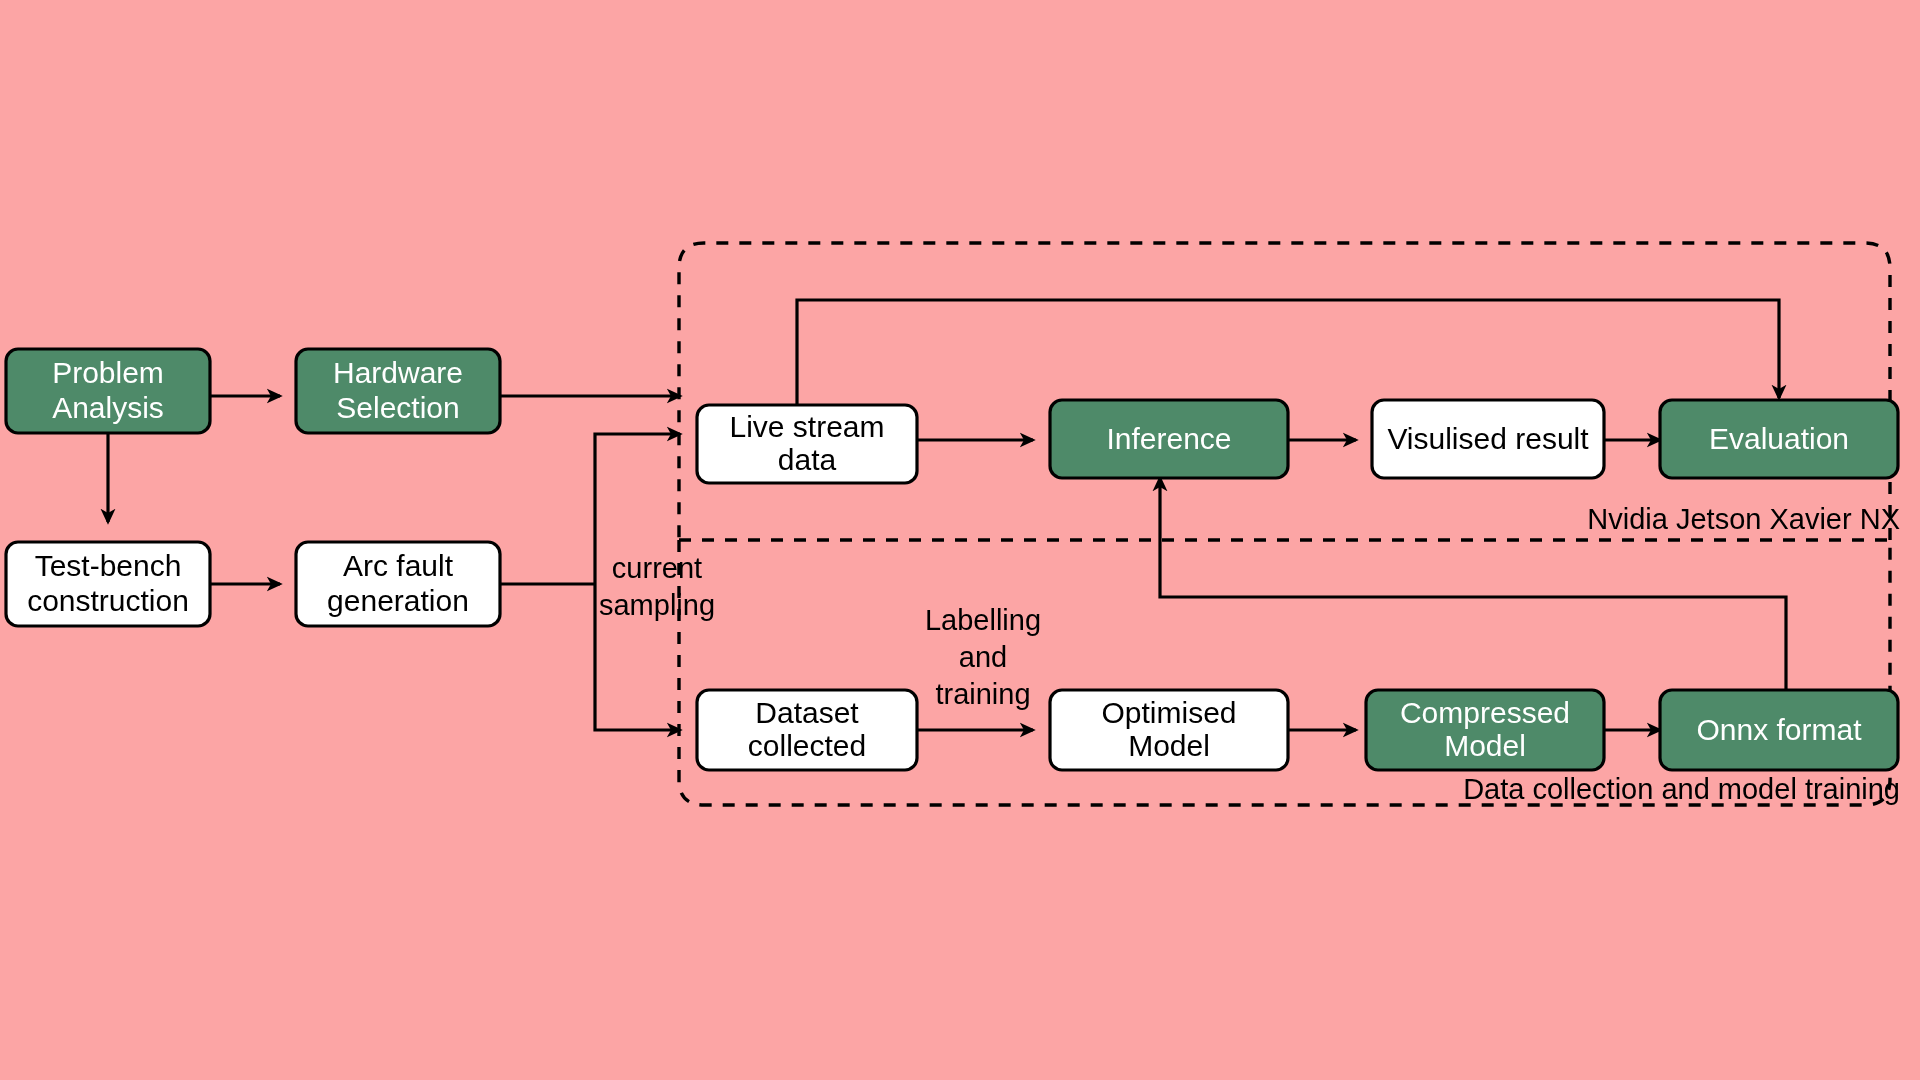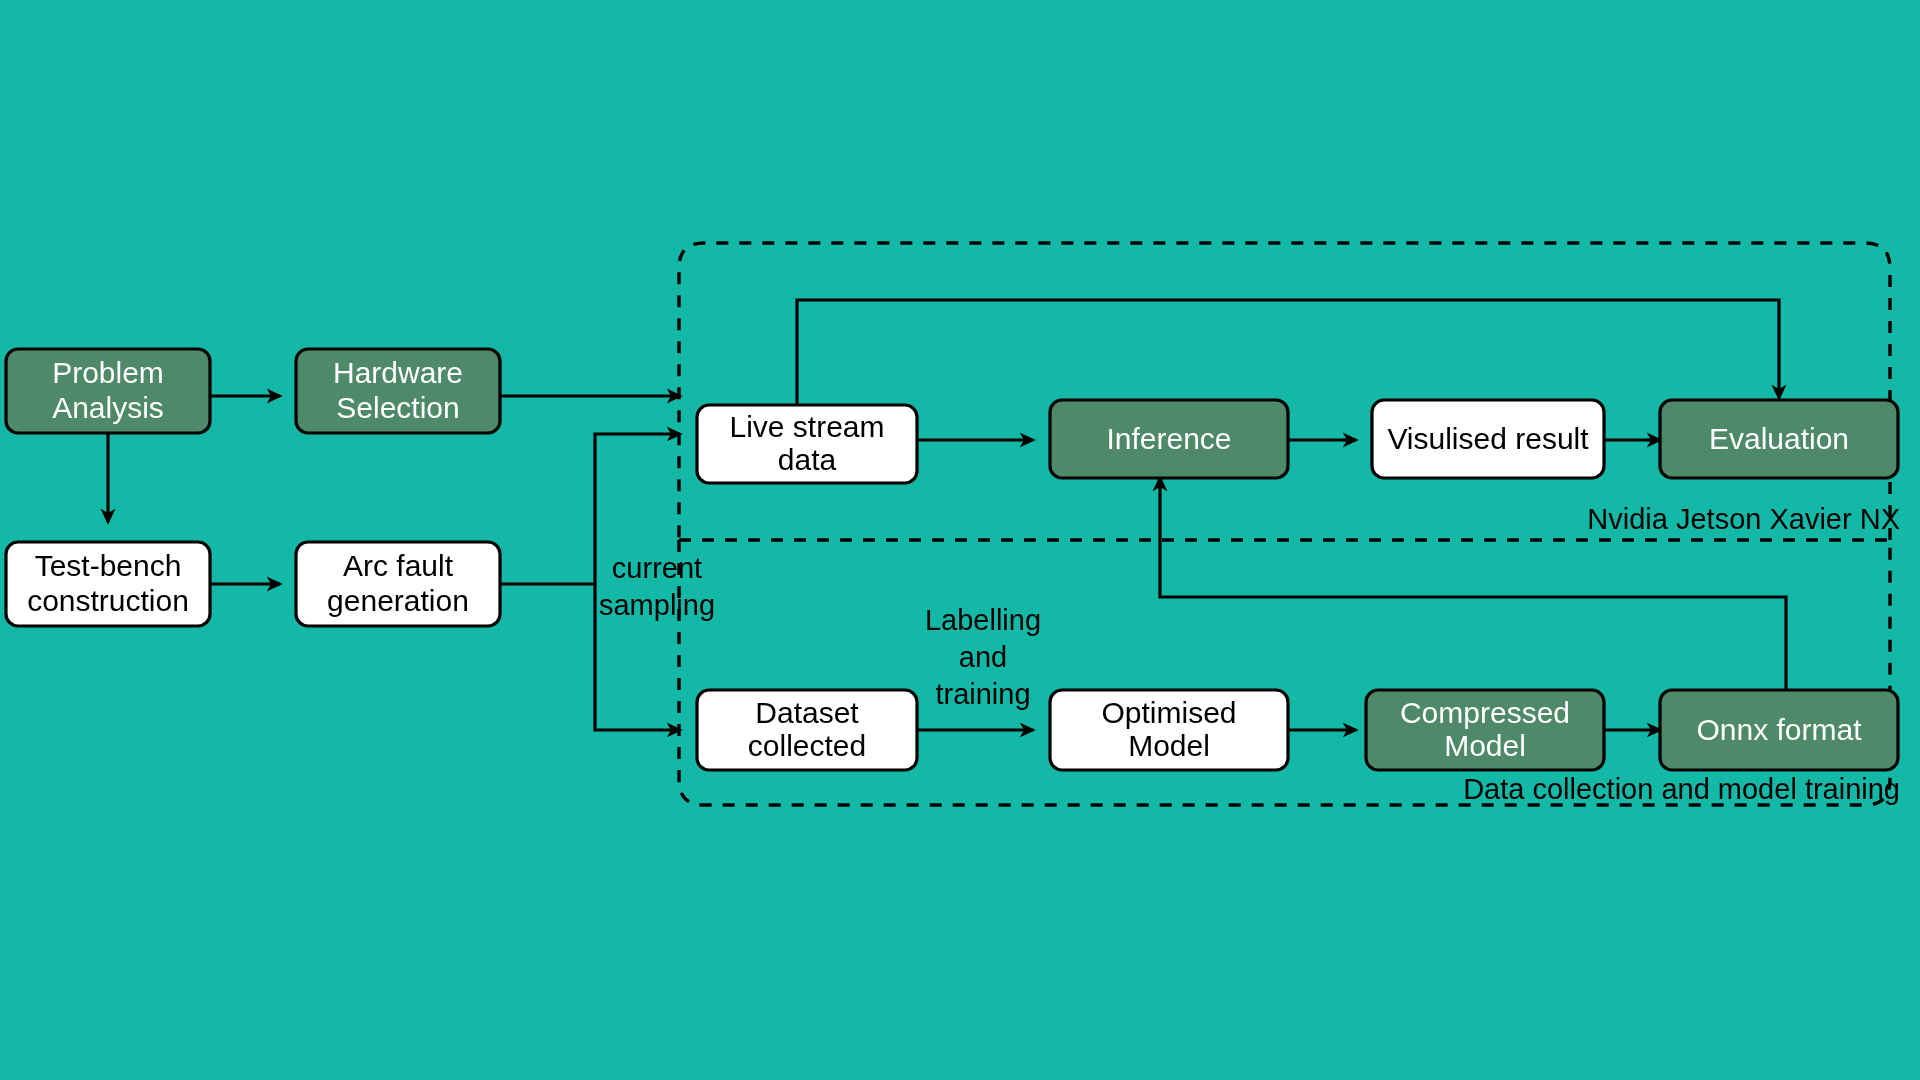--- a/index.html
+++ b/index.html
@@ -7,21 +7,21 @@
     padding: 0;
     background: #ffffff;
     width: 1920px;
     height: 1080px;
     overflow: hidden;
   }
   #diagram-root {
     position: relative;
     width: 1920px;
     height: 1080px;
-    background: #14b8a6;
+    background: #fca5a5;
     font-family: "Liberation Sans", sans-serif;
   }
   svg#flow {
     display: block;
     width: 1920px;
     height: 1080px;
   }
   .node-rect {
     stroke: #000000;
     stroke-width: 3.2;

